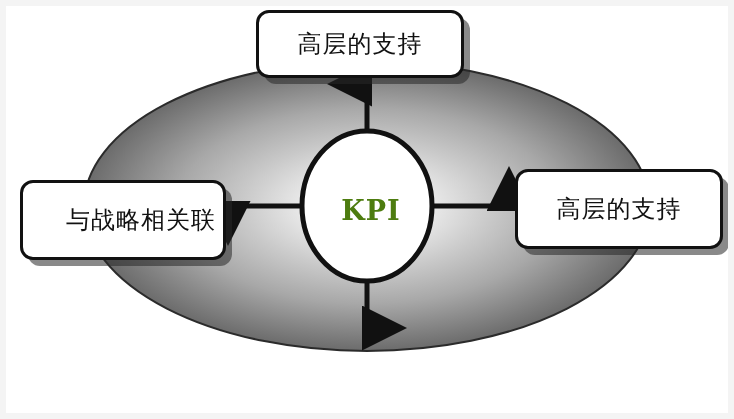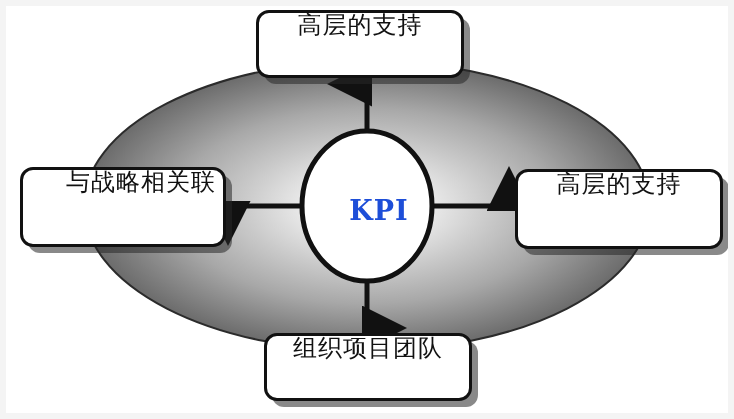--- a/index.html
+++ b/index.html
@@ -42,55 +42,55 @@
   }
 
   
   .node {
     position: absolute;
     box-sizing: border-box;
     background: #ffffff;
     border: 3px solid #111111;
     border-radius: 13px;
     display: flex;
+    align-items: center;
     justify-content: center;
     box-shadow: 7px 7px 0 -1px rgba(40,40,40,0.55);
   }
   .node-label {
     font-family: "DejaVu Serif", "Liberation Serif", serif;
     font-size: 24px;
     line-height: 1;
     color: #111111;
     letter-spacing: 1px;
     white-space: nowrap;
     font-weight: 500;
   }
 
   #node-top    { left: 250px; top:   4px; width: 208px; height: 68px; }
-  #node-left   { left:  14px; top: 161px; width: 206px; height: 80px; padding-left: 36px; }
+  #node-left   { left:  14px; top: 174px; width: 206px; height: 80px; padding-left: 36px; }
   #node-right  { left: 509px; top: 163px; width: 208px; height: 80px; }
   #node-bottom { left: 258px; top: 327px; width: 208px; height: 68px; }
 
   
   #hub-label {
     position: absolute;
     left: 300px;
     top: 184px;
     width: 130px;
     height: 40px;
     display: flex;
     align-items: center;
     justify-content: center;
     font-family: "DejaVu Serif", "Liberation Serif", serif;
     font-weight: bold;
     font-size: 27px;
     letter-spacing: 1px;
-    color: #1d4ed8;
+    color: #4d7c0f;
     pointer-events: none;
-    margin-left: 8px;
   }
 </style>
 </head>
 <body>
 
 <div id="canvas">
   <div id="plate">
 
     <div id="stage">
       <svg width="722" height="407" viewBox="0 0 722 407">
@@ -128,18 +128,15 @@
     </div>
 
     <div class="node" id="node-left">
       <span class="node-label">与战略相关联</span>
     </div>
 
     <div class="node" id="node-right">
       <span class="node-label">高层的支持</span>
     </div>
 
-    <div class="node" id="node-bottom">
-      <span class="node-label">组织项目团队</span>
-    </div>
 
   </div>
 </div>
 
 </body></html>

